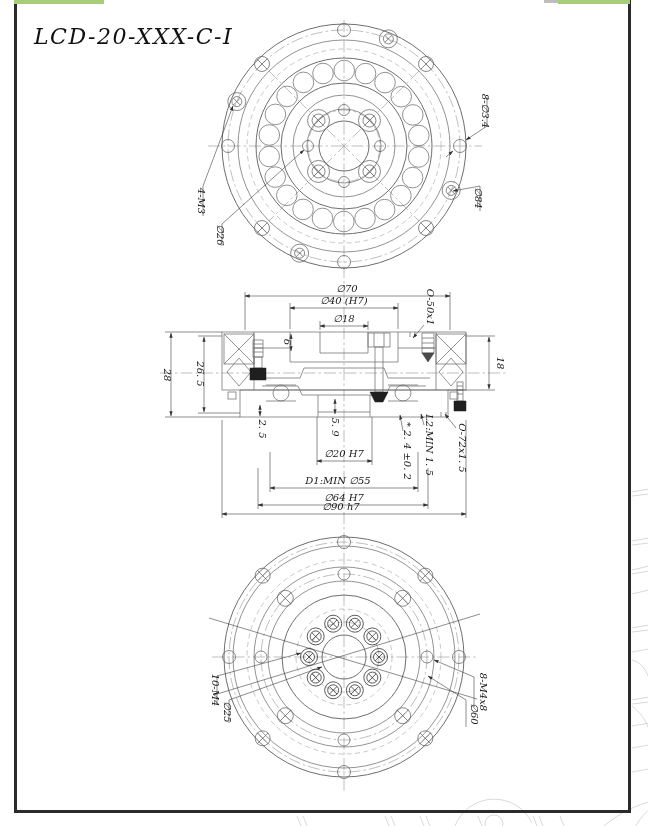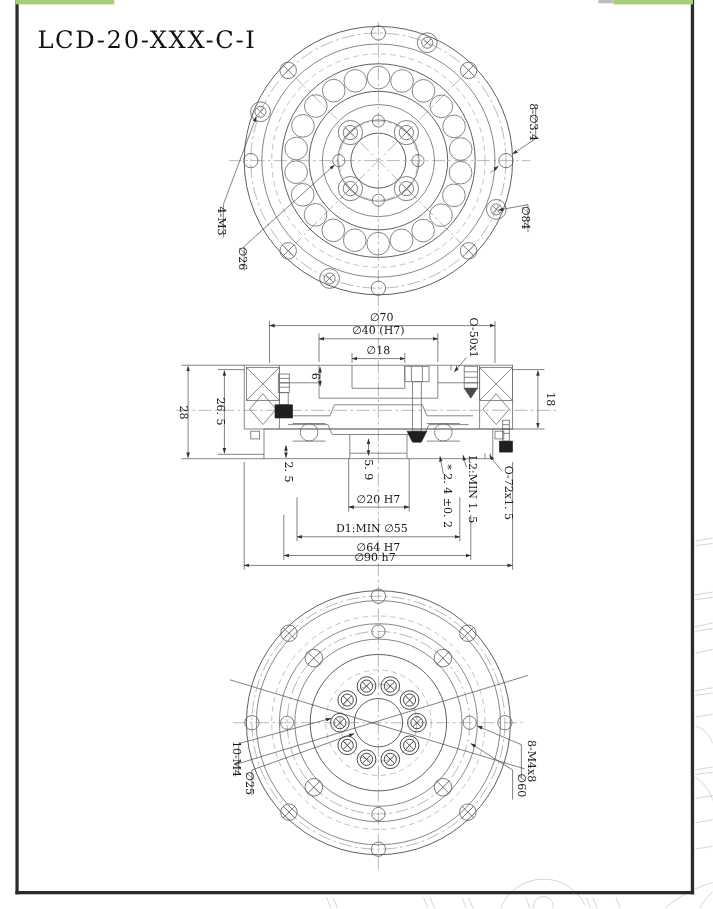--- a/index.html
+++ b/index.html
@@ -1,17 +1,17 @@
 <!DOCTYPE html>
 <html><head>
 <meta charset="utf-8">
 <style>
   html,body{margin:0;padding:0;background:#ffffff;}
   #page{position:relative;width:648px;height:826px;background:#ffffff;overflow:hidden;
-        font-family:"Liberation Serif", serif;}
+        font-family:"Liberation Serif", serif;font-style:italic;}
   svg{position:absolute;left:0;top:0;}
   .geo{stroke:#6f6f6f;stroke-width:.75;fill:none;}
   .geo2{stroke:#5d5d5d;stroke-width:.9;fill:none;}
   .cl{stroke:#8a8a8a;stroke-width:.55;fill:none;stroke-dasharray:12 3 2.5 3;}
   .hid{stroke:#9a9a9a;stroke-width:.55;fill:none;stroke-dasharray:5 3.5;}
   .dim{stroke:#3f3f3f;stroke-width:.6;fill:none;}
   .frag{stroke:#c9c9c9;stroke-width:.7;fill:none;}
   .dark{fill:#1f1f1f;stroke:#1f1f1f;stroke-width:.5;}
   .dark2{fill:#4a4a4a;stroke:#3a3a3a;stroke-width:.5;}
   .scr circle,.scr line{stroke:#474747;stroke-width:.9;fill:none;}

